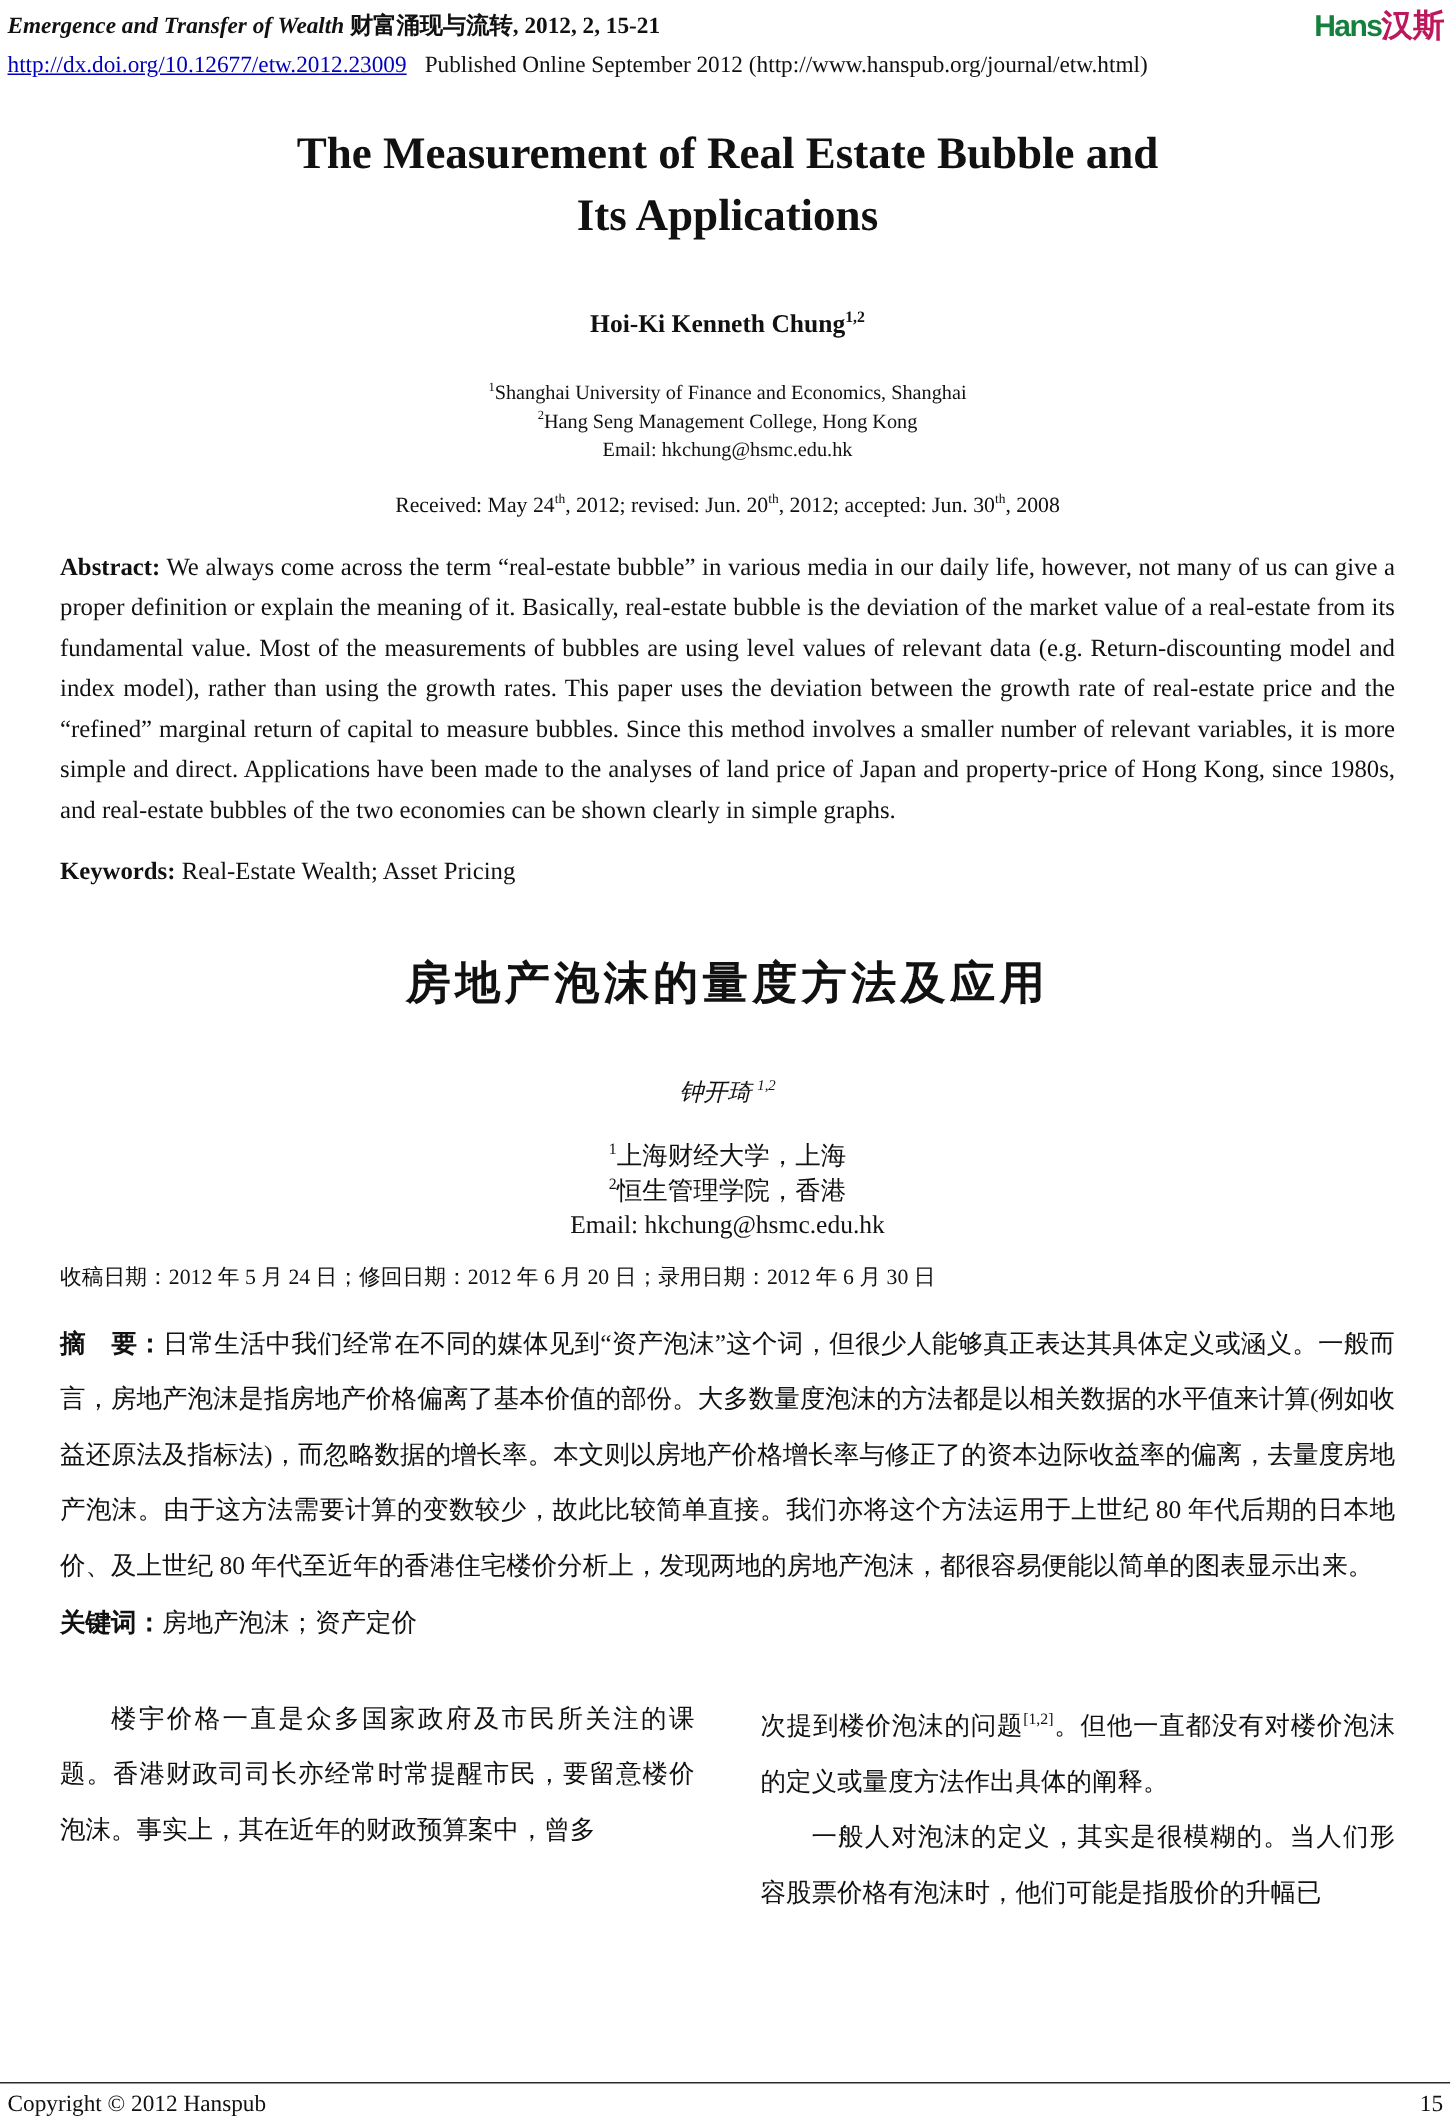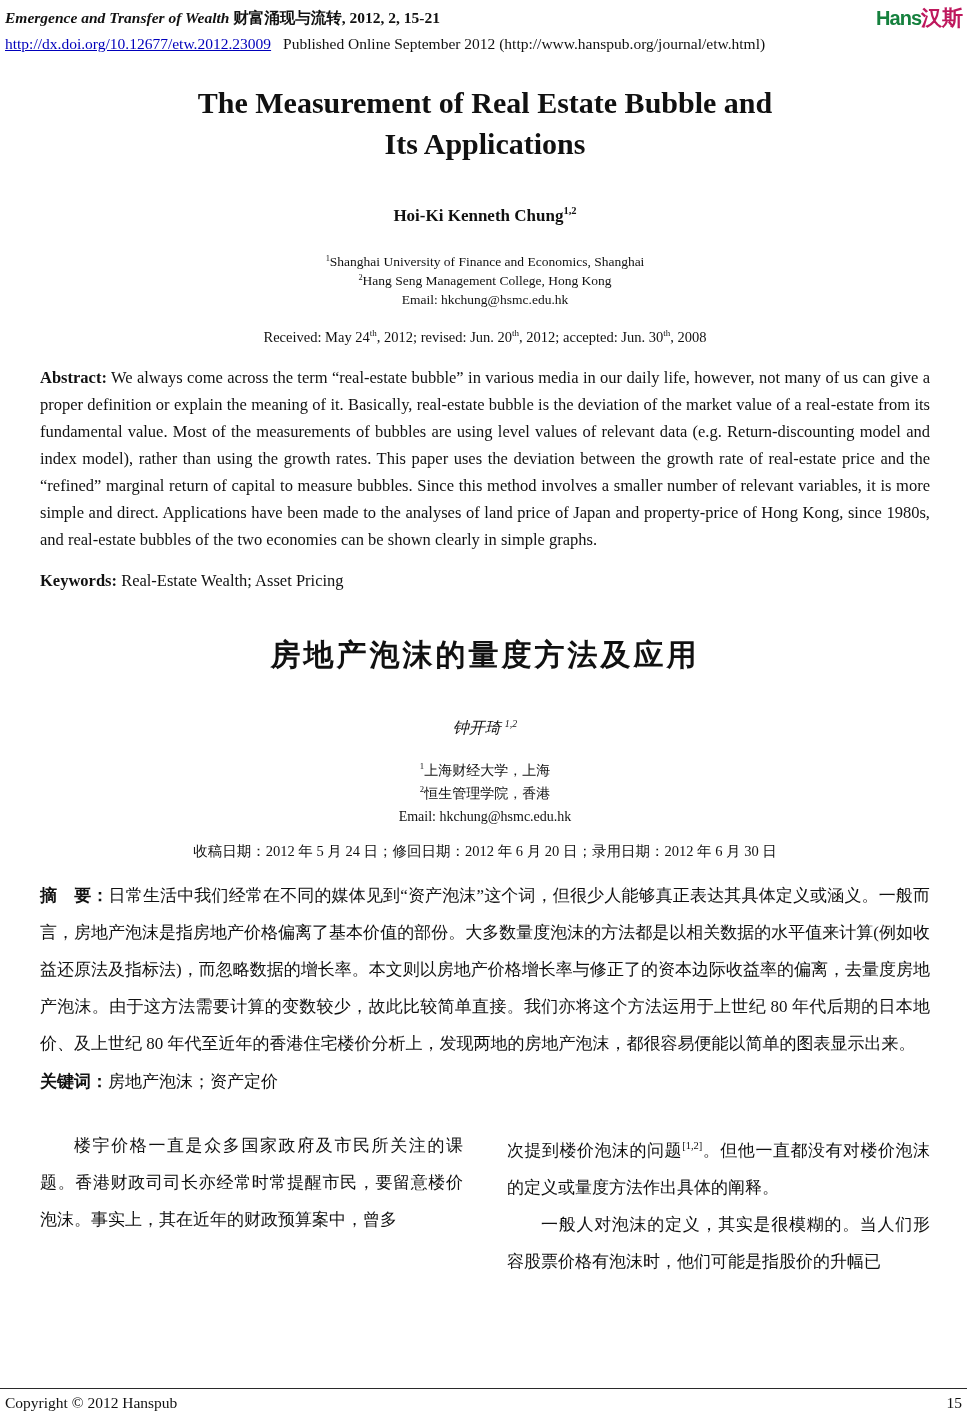--- a/index.html
+++ b/index.html
@@ -26,22 +26,22 @@
   .title-en { margin-top:82px; text-align:center; font-size:30px; font-weight:bold; line-height:41px; }
   .author-en { margin-top:42px; text-align:center; font-size:17px; font-weight:bold; }
   .affil-en { margin-top:26px; text-align:center; font-size:13.5px; line-height:19px; }
   .received { margin-top:20px; text-align:center; font-size:14.5px; }
   .abstract { margin-top:18px; font-size:16.5px; line-height:27px; text-align:justify; }
   .abstract .label, .keywords .label { font-weight:bold; }
   .keywords { margin-top:18px; font-size:16.5px; }
   .title-zh { margin-top:44px; text-align:center; font-size:30px; font-weight:bold;
               font-family:"Liberation Sans", sans-serif; letter-spacing:3px; }
   .author-zh { margin-top:42px; text-align:center; font-size:16px; font-style:italic; }
-  .affil-zh { margin-top:20px; text-align:center; font-size:14px; line-height:23px; }
-  .dates-zh { margin-top:14px; text-align:center; font-size:14.5px; }
+  .affil-zh { margin-top:20px; text-align:center; font-size:17px; line-height:23px; }
+  .dates-zh { margin-top:14px; font-size:14.5px; }
   .abstract-zh { margin-top:16px; font-size:17px; line-height:37px; text-align:justify; }
   .label-zh { font-weight:bold; font-family:"Liberation Sans", sans-serif; }
   .keywords-zh { margin-top:8px; font-size:17px; }
   
   .section-columns { margin-top:34px; display:flex; gap:44px; }
   .col { flex:1; font-size:17px; line-height:37px; text-align:justify; }
   .section-heading { font-size:19px; font-weight:bold; font-family:"Liberation Sans", sans-serif;
                      line-height:26px; margin:4px 0 12px 0; letter-spacing:1px; }
   .col p { margin:0; }
   .p-indent { text-indent:2em; }

